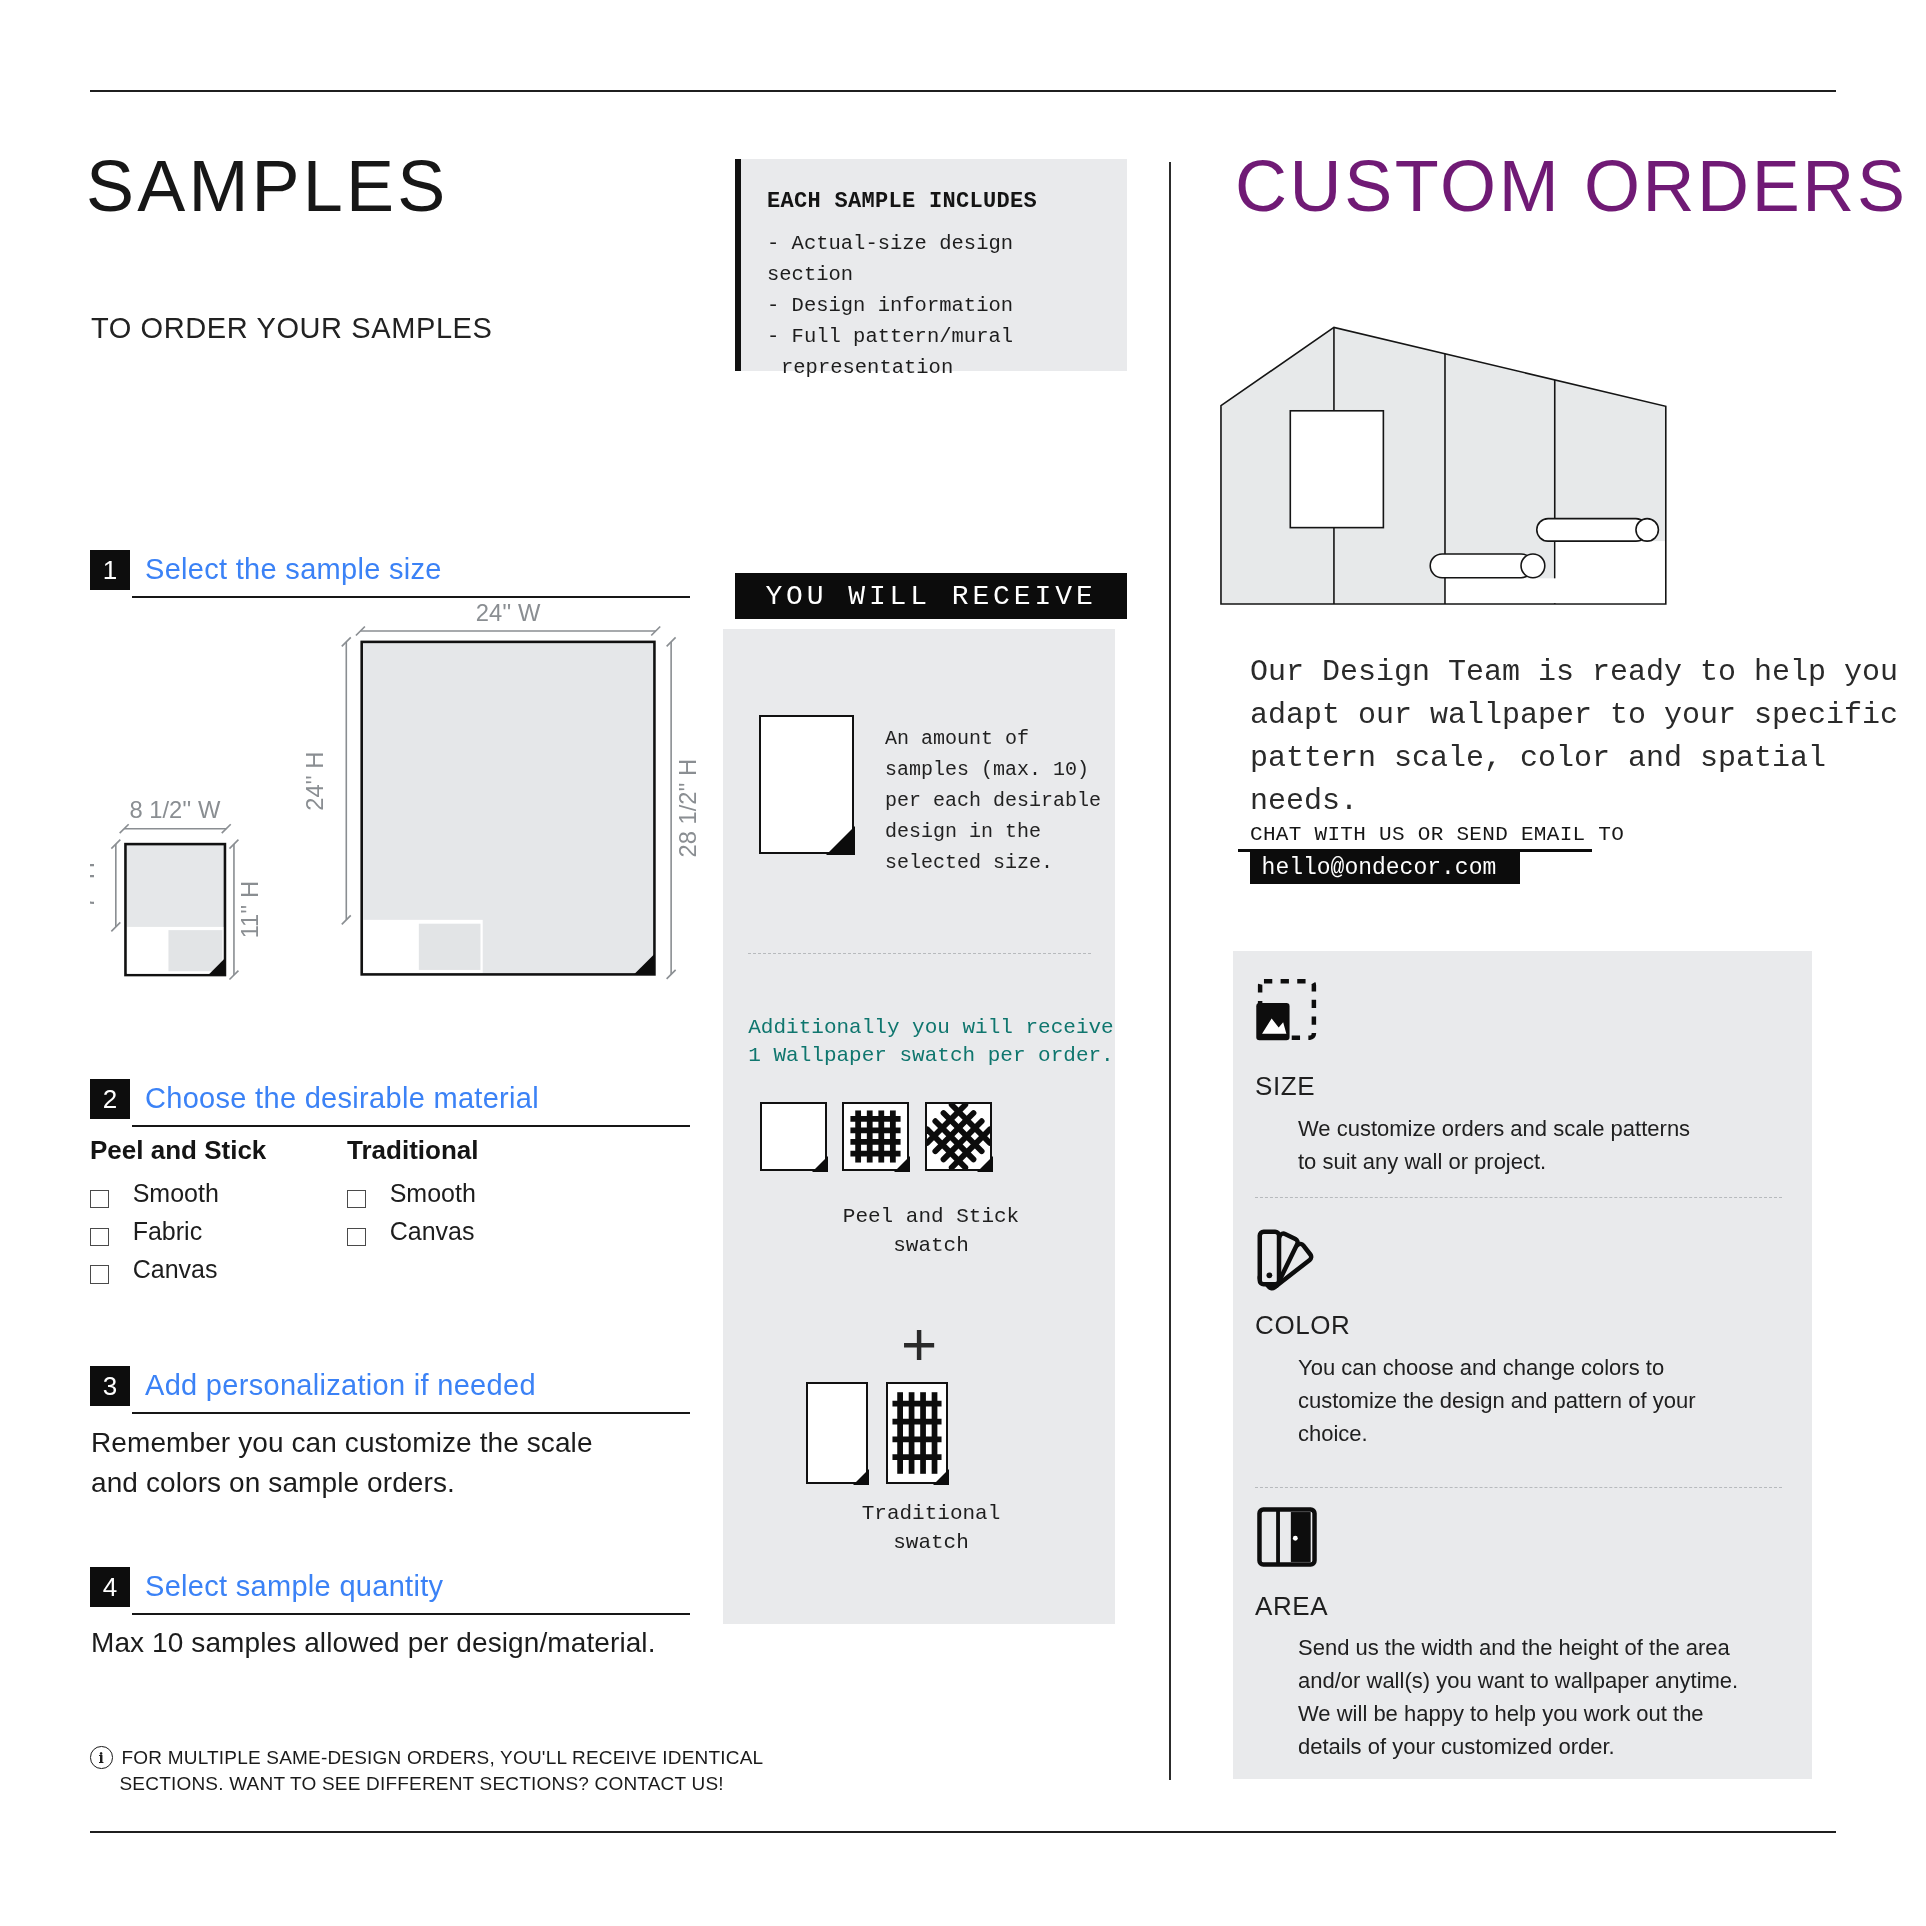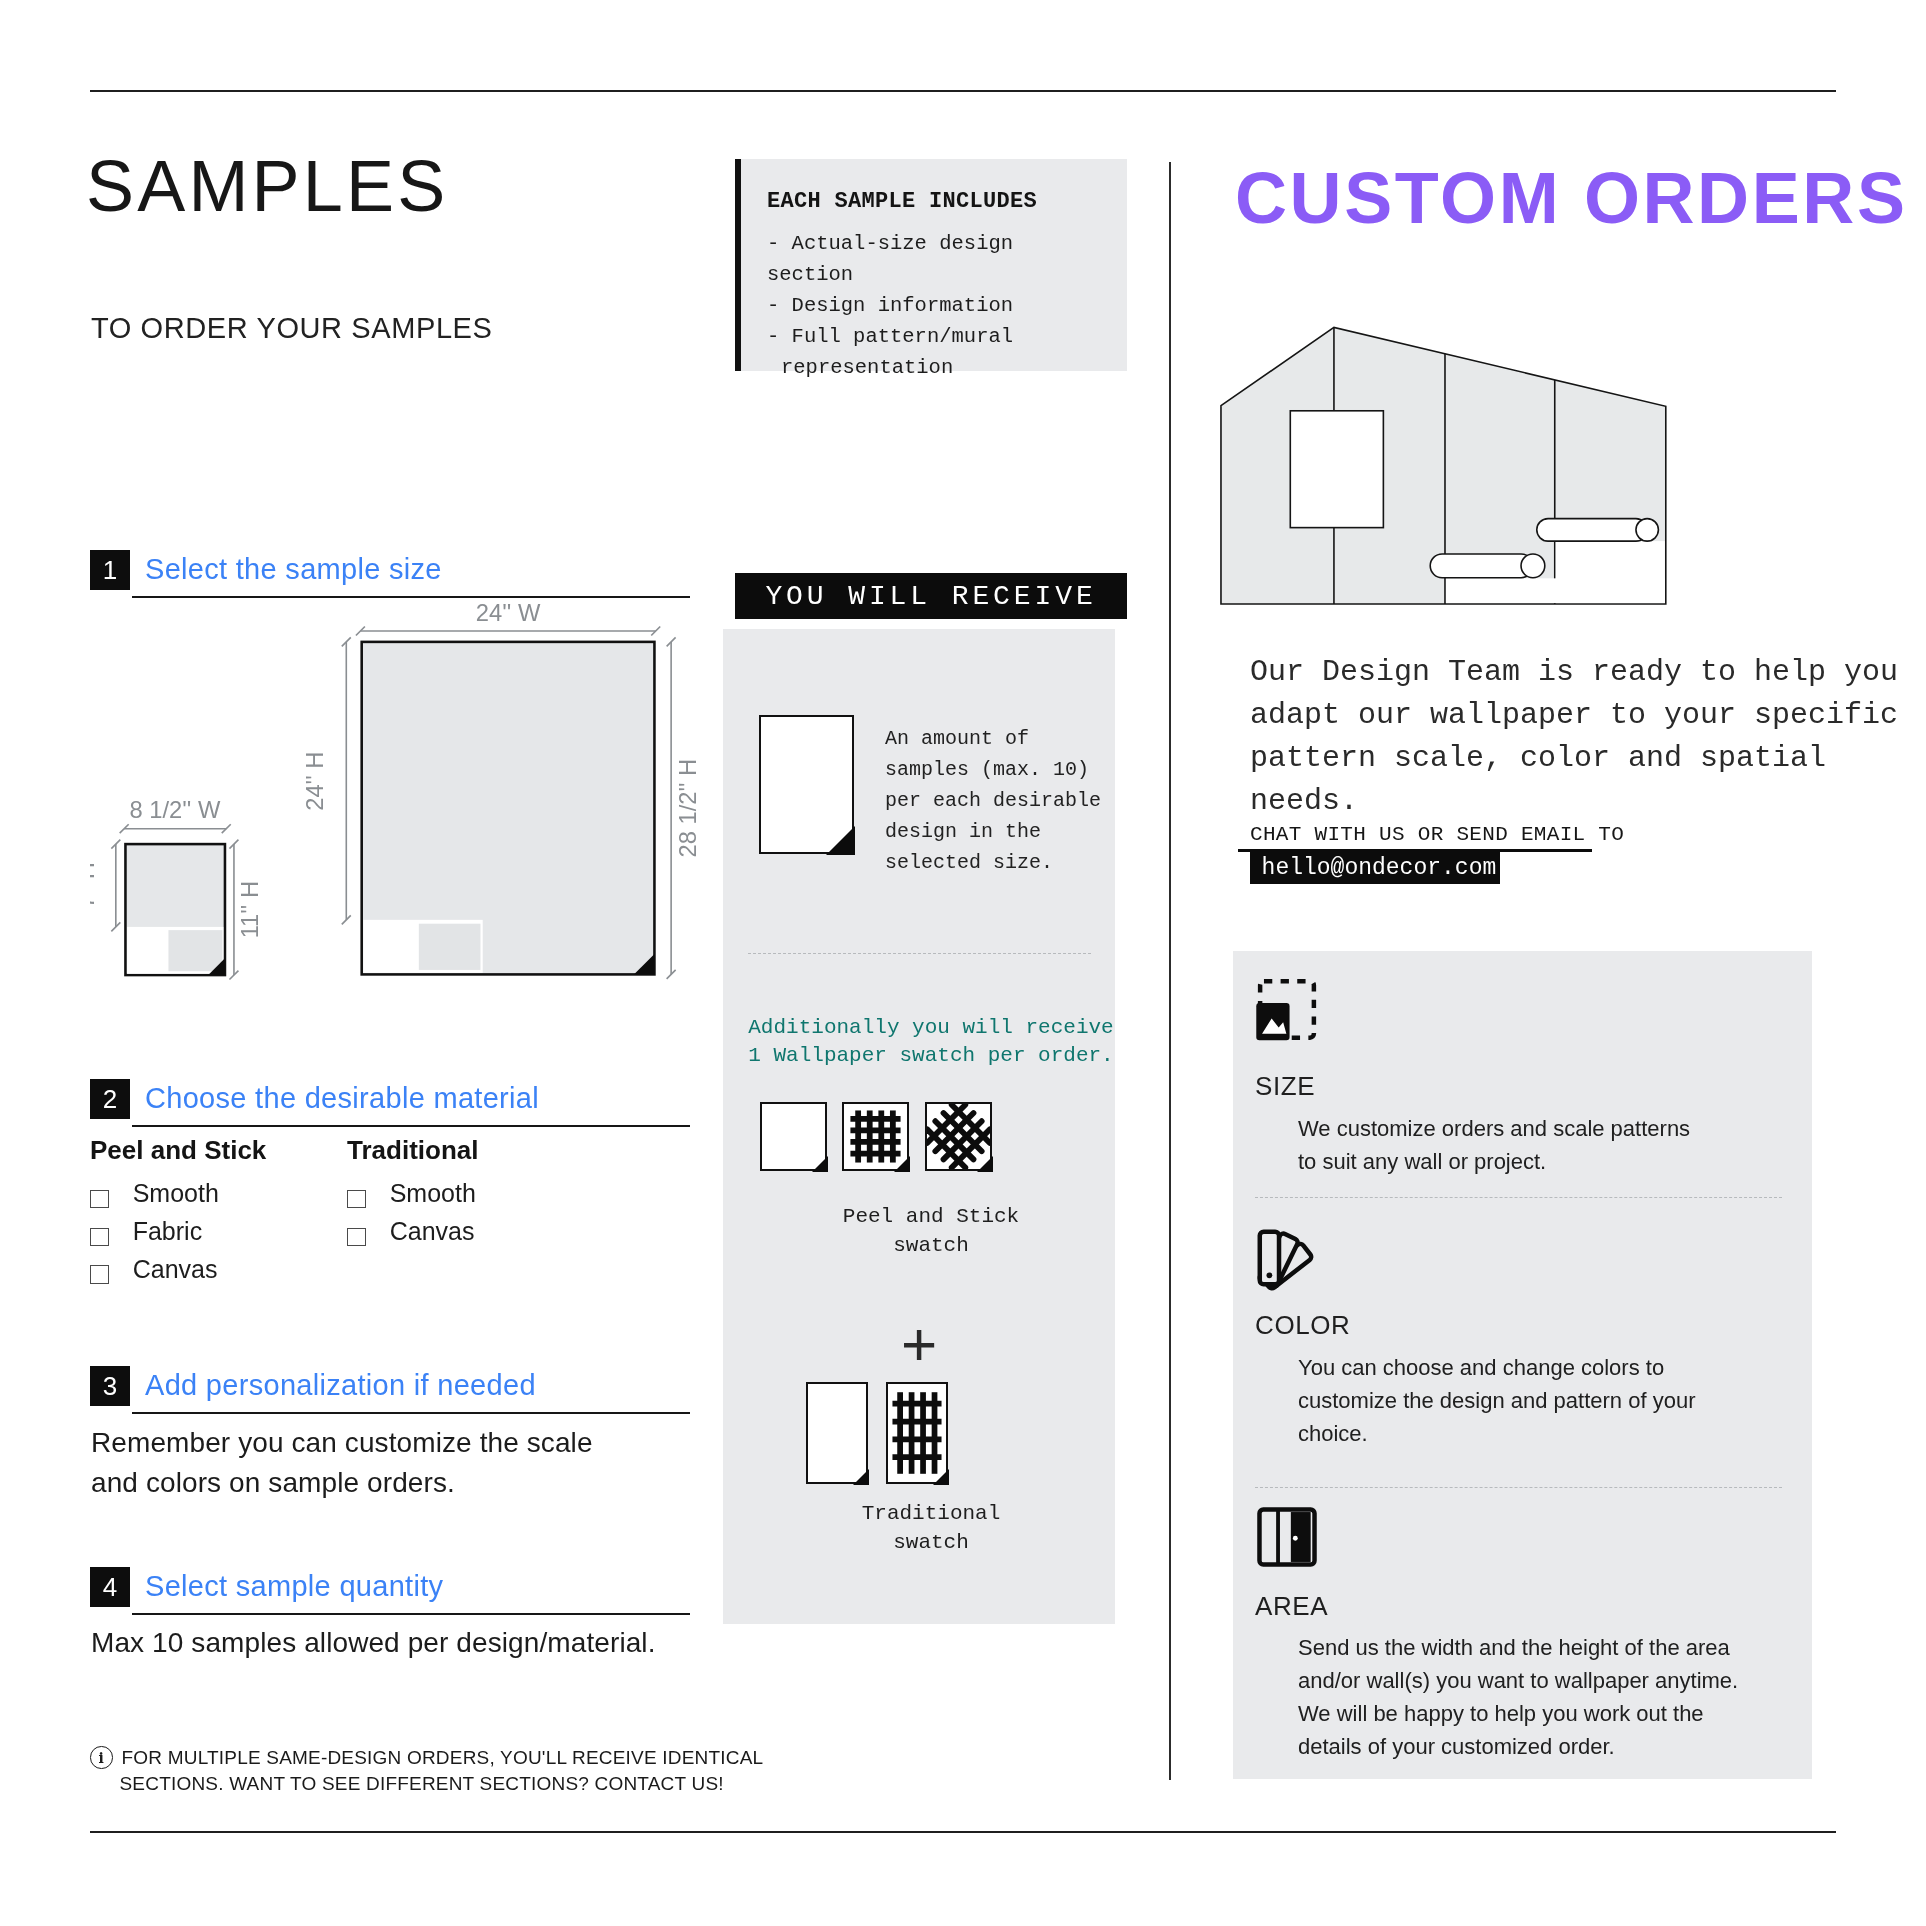--- a/index.html
+++ b/index.html
@@ -9,21 +9,21 @@
   .fB{font-family:Liberation Mono, monospace;margin-left:12px;}
   .abs{position:absolute;}
 
   
   #rule-top{left:90px;top:90px;width:1746px;height:1.9px;background:#1f1f1f;}
   #rule-bottom{left:90px;top:1831px;width:1746px;height:1.9px;background:#1f1f1f;}
   #divider-v{left:1169px;top:162px;width:1.9px;height:1618px;background:#2c2c2c;}
 
   
   #samples-title{left:86px;top:145px;font-size:72px;font-weight:300;letter-spacing:3.2px;color:#171717;}
-  #custom-title{left:1235px;top:145px;font-size:72px;font-weight:700;letter-spacing:2.6px;color:#8b5cf6;margin-top:12px;}
+  #custom-title{left:1235px;top:145px;font-size:72px;font-weight:400;letter-spacing:2.6px;color:#701a75;}
   #samples-sub{left:91px;top:308px;font-size:29px;font-weight:300;line-height:40px;letter-spacing:0.6px;color:#222;}
 
   
   #includes-box{left:723px;top:159px;width:392px;height:212px;background:#e9eaec;border-left:6.4px solid #111;box-sizing:border-box;padding:29.5px 19px 0 26px;}
   #includes-box .inc-title{font-weight:600;font-size:22px;letter-spacing:0.3px;color:#141414;margin-bottom:14px;}
   #includes-box .inc-item{font-size:20.5px;font-weight:400;line-height:31px;color:#1d1d1d;}
   #includes-box .inc-item.cont{padding-left:14px;}
 
   
   .step-head{position:absolute;left:90px;}
@@ -71,21 +71,21 @@
   #peel-label{left:723px;top:1202px;width:392px;text-align:center;font-size:21px;line-height:29px;color:#1e1e1e;}
   #plus{left:723px;top:1315px;width:392px;text-align:center;font-size:62px;font-weight:200;color:#2a2a2a;line-height:58px;}
   .swatch-t{position:absolute;width:58px;height:98px;background:#fff;border:2.6px solid #111;}
   #swt1{left:806px;top:1382px;} #swt2{left:886px;top:1382px;}
   #trad-label{left:723px;top:1499px;width:392px;text-align:center;font-size:21px;line-height:29px;color:#1e1e1e;}
 
   
   #intro{left:1238px;top:651px;font-size:30px;font-weight:300;line-height:43px;color:#2a2a2a;}
   #chat-label{left:1238px;top:823px;font-size:21px;font-weight:400;letter-spacing:0.3px;color:#161616;}
   #chat-underline{left:1238px;top:849px;width:354px;height:3.2px;background:#0c0c0c;}
-  #email-box{left:1238px;top:852px;width:250px;height:32px;background:#0c0c0c;color:#fff;
+  #email-box{left:1238px;top:852px;width:270px;height:32px;background:#0c0c0c;color:#fff;
       display:flex;align-items:center;padding-left:11.6px;font-size:23px;font-weight:400;box-sizing:border-box;}
   #custom-panel{left:1233px;top:951px;width:579px;height:828px;background:#e9eaec;}
   .sec-title{position:absolute;left:1255px;font-size:26px;font-weight:300;letter-spacing:0.6px;color:#1f1f1f;}
   .sec-body{position:absolute;left:1255px;font-size:22px;font-weight:300;line-height:33px;color:#202020;margin-left:43px;}
   #size-title{top:1071px;} #size-body{top:1112px;}
   #color-title{top:1310px;} #color-body{top:1351px;}
   #area-title{top:1591px;} #area-body{top:1631px;}
   #dash1{left:1255px;top:1197px;width:527px;} #dash2{left:1255px;top:1487px;width:527px;}
   .icon-box{position:absolute;}
   #size-icon{left:1255px;top:976px;width:64px;height:67px;}

